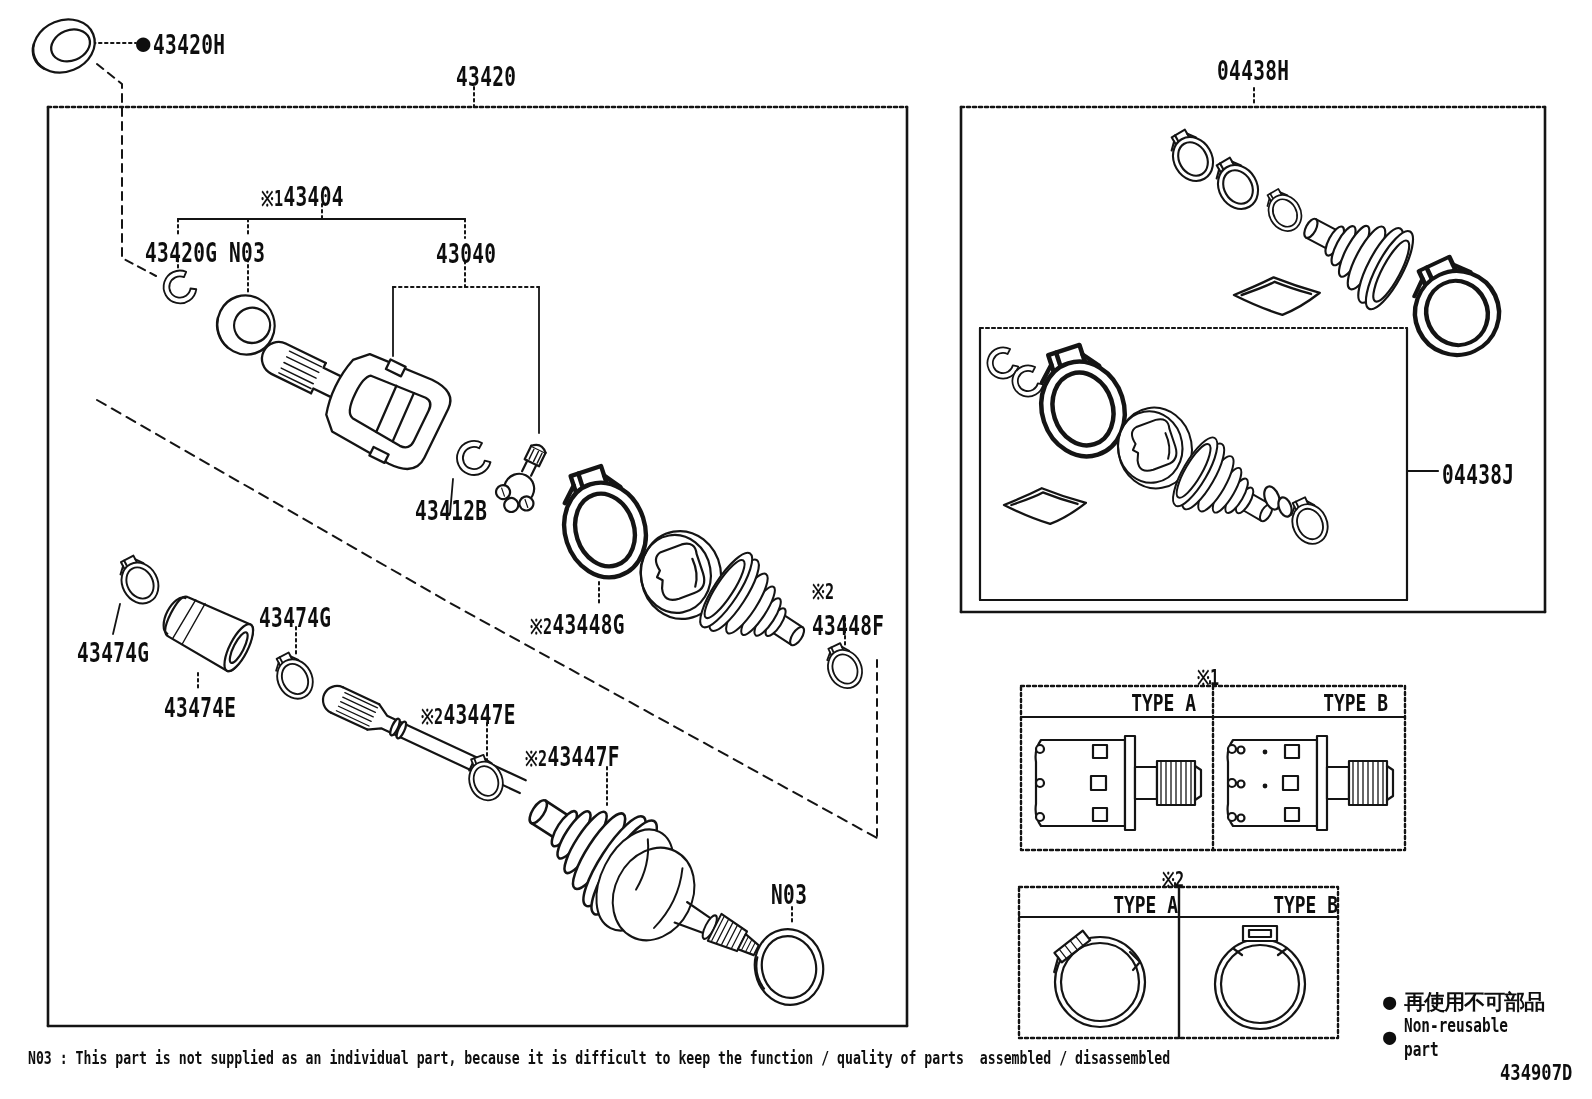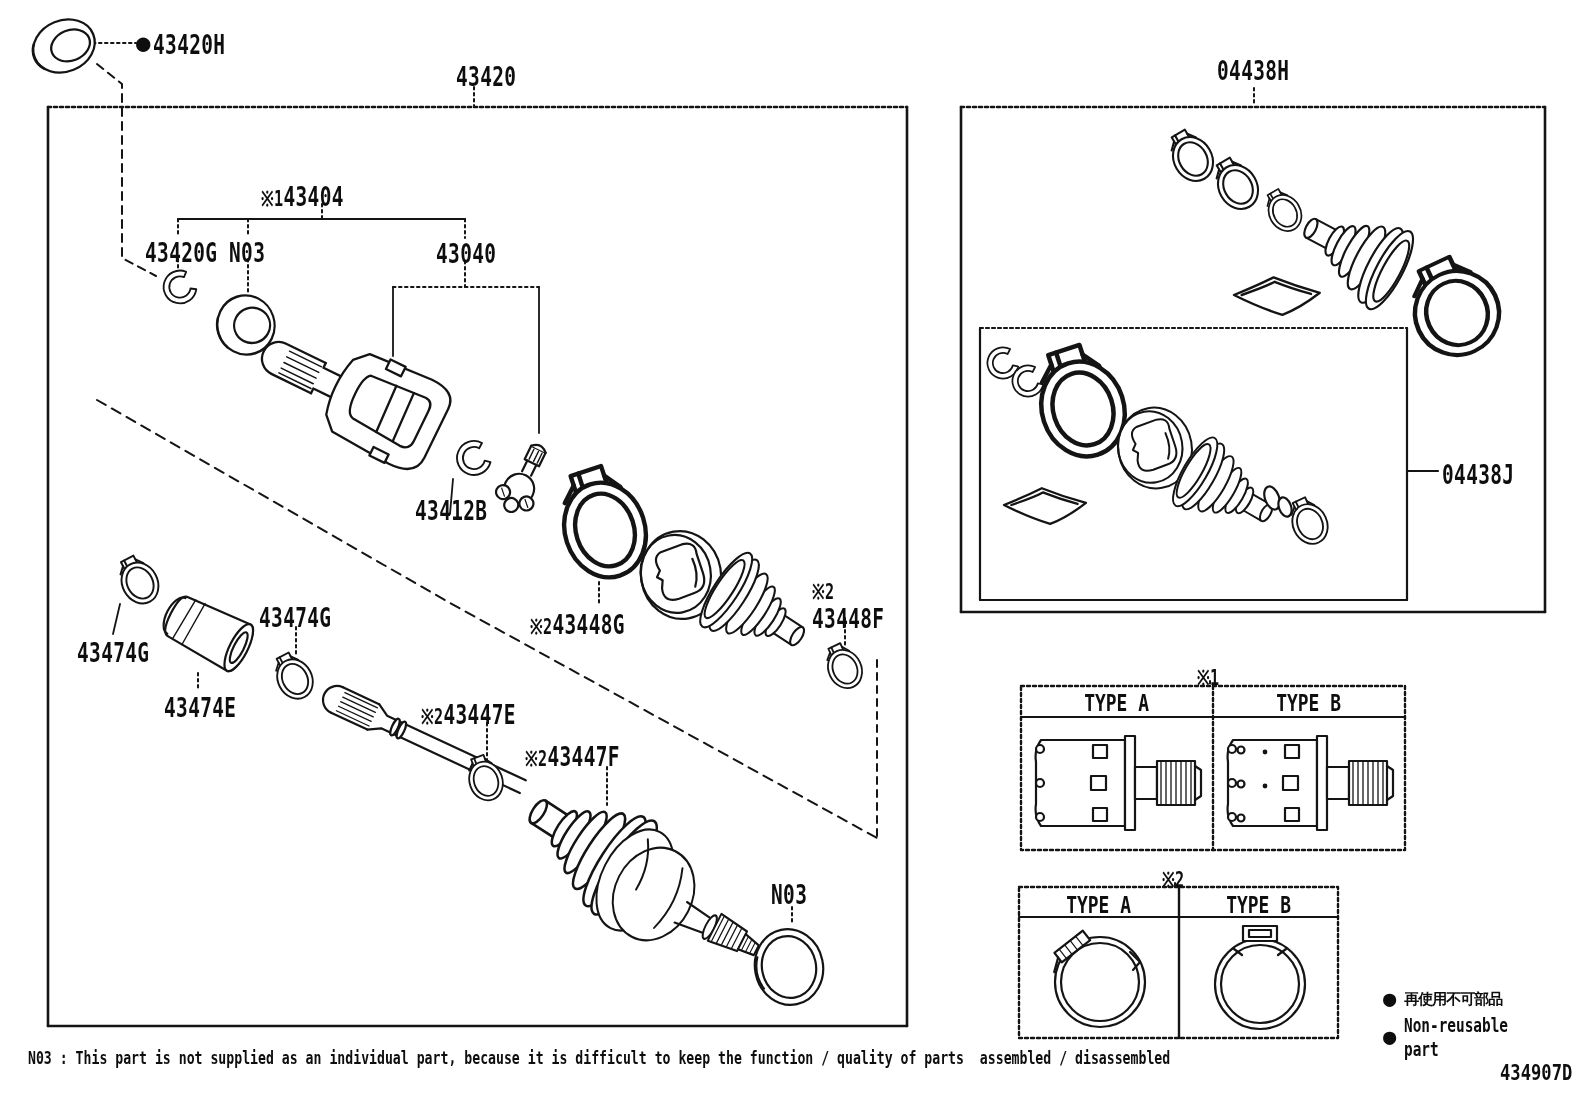--- a/index.html
+++ b/index.html
@@ -5,27 +5,27 @@
   html,body{margin:0;padding:0;background:#e8e8e8;}
   .stage{position:relative;width:1592px;height:1099px;background:#ffffff;overflow:hidden;
          font-family:"DejaVu Sans Mono",monospace;color:#0e0e0e;}
   .stage svg{position:absolute;left:0;top:0;}
   .lbl{position:absolute;white-space:nowrap;line-height:1;}
   .scale{display:inline-block;transform:scaleX(0.72);transform-origin:0 0;
          font-weight:700;font-size:27px;letter-spacing:0.5px;}
   .ref{font-size:21px;}
   .bullet{display:inline-block;font-size:24px;line-height:1;transform:translateY(-2px);}
   .row{display:flex;align-items:center;gap:3px;}
-  .th{position:absolute;text-align:center;font-weight:700;font-size:23px;line-height:1;}
+  .th{position:absolute;text-align:center;font-weight:700;font-size:23px;line-height:1;padding-left:47px;}
   .th .inner{display:inline-block;transform:scaleX(0.78);}
   .note{position:absolute;font-weight:700;font-size:17px;white-space:pre;
         transform:scaleX(0.775);transform-origin:0 0;}
   .doccode{position:absolute;font-weight:700;font-size:22px;transform:scaleX(0.78);transform-origin:0 0;}
   .legend-row{position:absolute;display:flex;align-items:center;gap:8px;font-weight:700;}
-  .legend-jp{font-size:15px;font-family:Liberation Sans, sans-serif;letter-spacing:-1px;}
+  .legend-jp{font-size:21px;font-family:Liberation Sans, sans-serif;letter-spacing:-1px;}
   .legend-en{display:inline-block;font-size:20px;transform:scaleX(0.72);transform-origin:0 0;}
   .lg-bullet{font-size:22px;line-height:1;}
 </style>
 </head>
 <body>
 
 <div class="stage">
 
 <svg width="1592" height="1099" viewBox="0 0 1592 1099">
 <defs>
@@ -318,21 +318,21 @@
 <div class="lbl" style="left:415px;top:497px">
   <span class="scale">43412B</span>
 </div>
 
 <div class="lbl" style="left:530px;top:611px">
   <span class="scale"><span class="ref">※2</span><span>43448G</span></span>
 </div>
 
 <div class="lbl" style="left:812px;top:576px">
   <div><span class="scale"><span class="ref">※2</span></span></div>
-  <div style="margin-top:2px"><span class="scale">43448F</span></div>
+  <div style="margin-top:9px"><span class="scale">43448F</span></div>
 </div>
 
 <div class="lbl" style="left:77px;top:639px">
   <span class="scale">43474G</span>
 </div>
 
 <div class="lbl" style="left:164px;top:694px">
   <span class="scale">43474E</span>
 </div>
 

